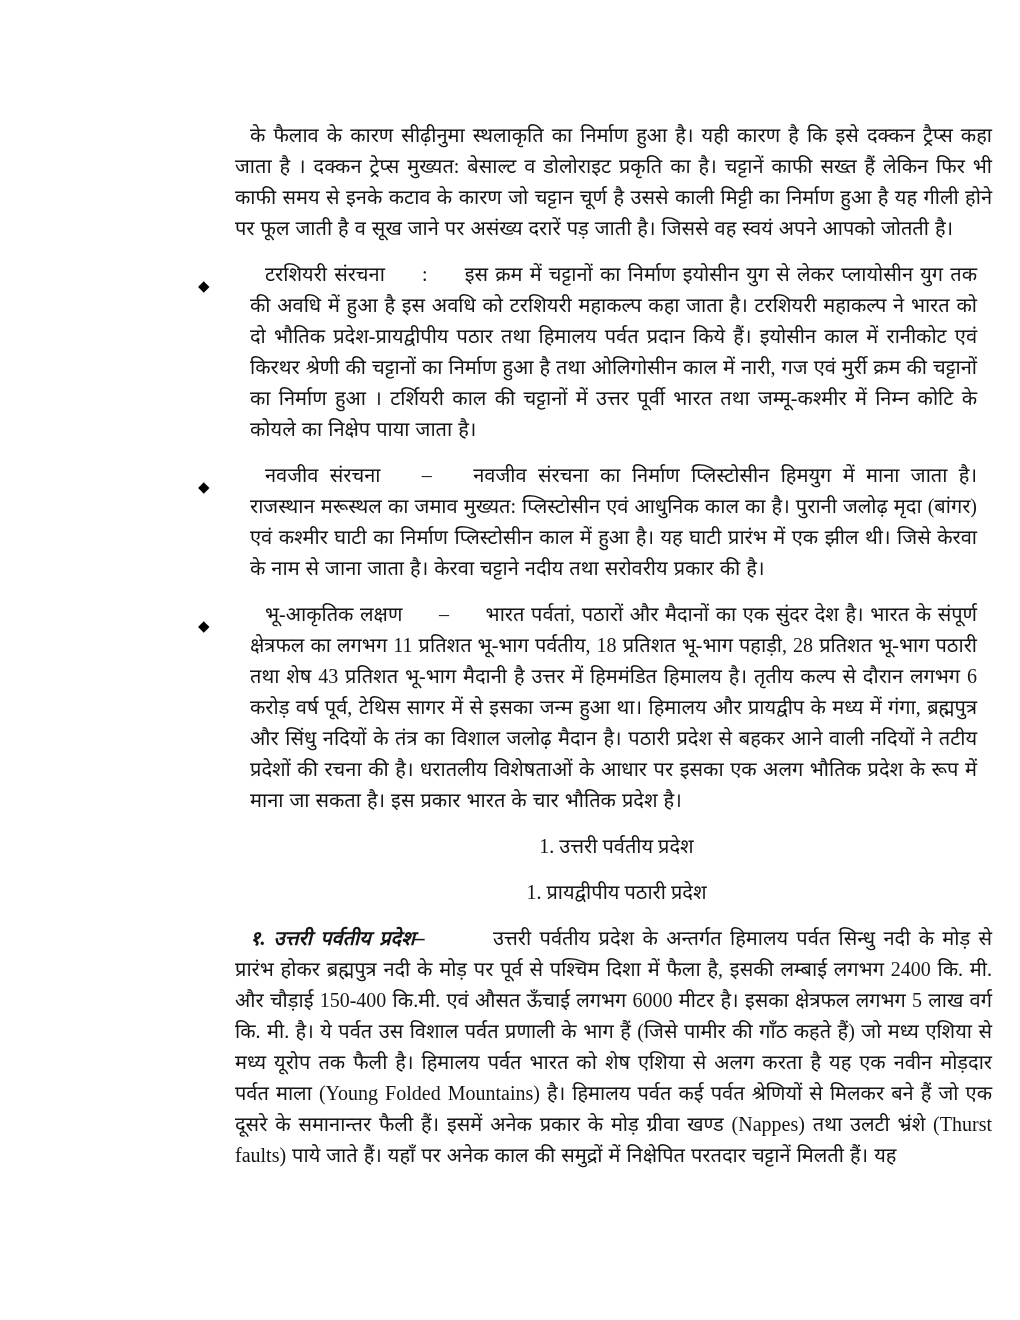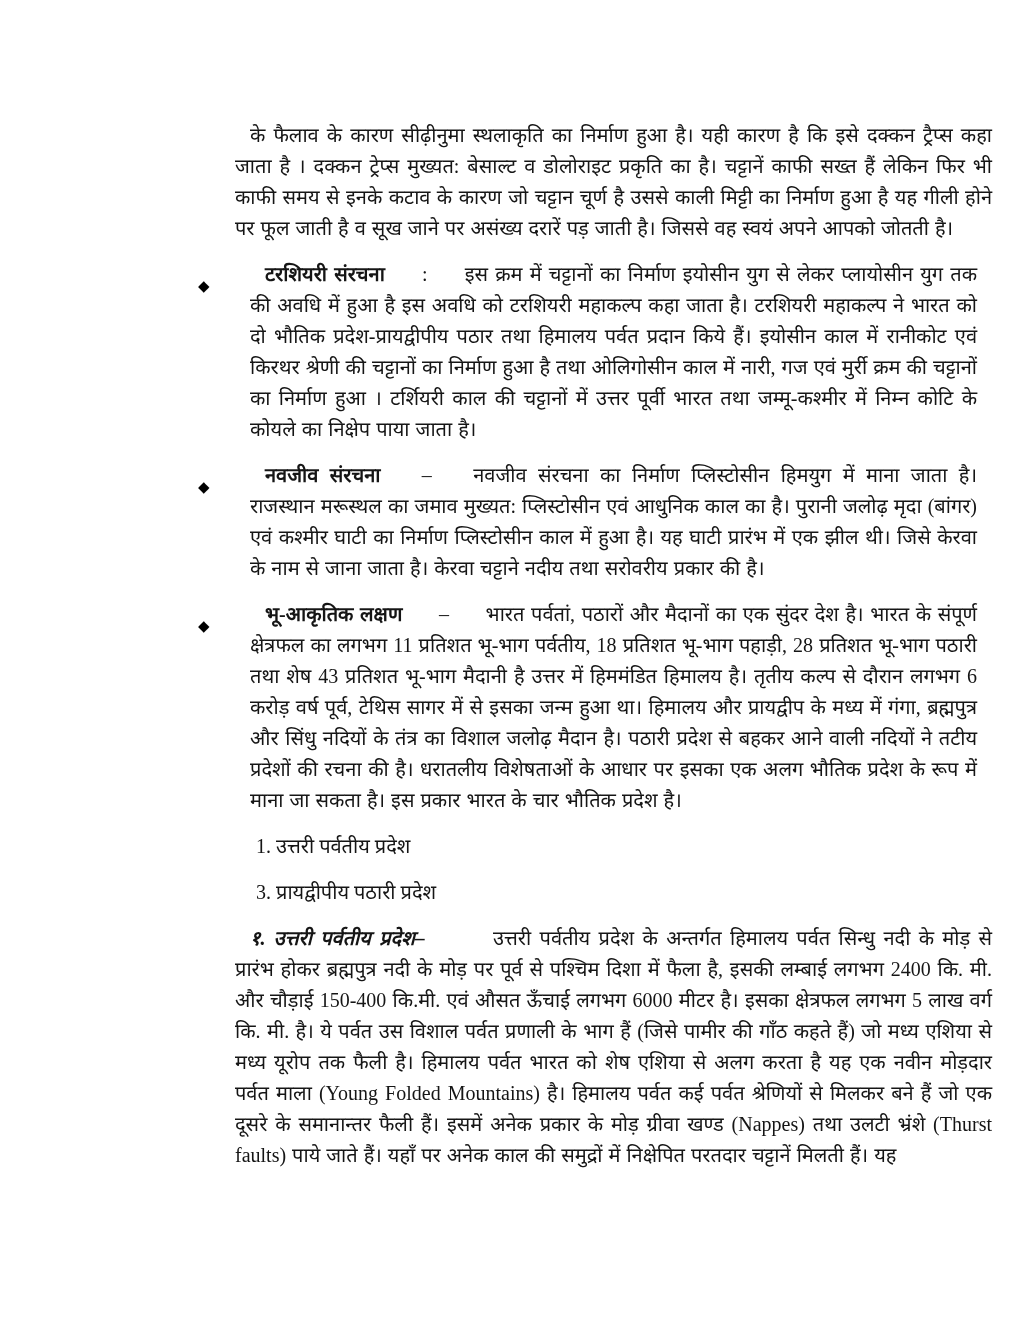--- a/index.html
+++ b/index.html
@@ -27,25 +27,25 @@
   }
   .block { position: relative; }
   .bullet {
     position: absolute;
     left: -52px;
     top: 5px;
     font-size: 15px;
     color: #000000;
     line-height: 1;
   }
-  .lead { font-weight: bold; }
+  .lead { font-weight: normal; }
   .list-item {
     font-size: 20px;
     line-height: 31px;
-    text-align: left;
+    text-align: center;
     padding-left: 6px;
   }
   .section-lead { font-weight: bold; font-style: italic; }
 </style>
 </head>
 <body>
 
 <div class="page">
 
   <p class="para">
@@ -64,18 +64,18 @@
 
   <div class="block">
     <span class="bullet">◆</span>
     <p class="para"><span class="lead">भू-आकृतिक  लक्षण</span><span> – </span><span>भारत पर्वतां, पठारों और मैदानों का एक सुंदर देश है। भारत के संपूर्ण क्षेत्रफल का लगभग 11 प्रतिशत भू-भाग पर्वतीय, 18 प्रतिशत  भू-भाग पहाड़ी,  28 प्रतिशत भू-भाग पठारी तथा शेष 43 प्रतिशत भू-भाग मैदानी है उत्तर में हिममंडित हिमालय है। तृतीय कल्प से दौरान  लगभग 6 करोड़ वर्ष पूर्व, टेथिस सागर में से इसका जन्म हुआ था। हिमालय और प्रायद्वीप के मध्य में गंगा, ब्रह्मपुत्र और सिंधु नदियों के तंत्र का विशाल जलोढ़ मैदान है। पठारी प्रदेश से बहकर आने वाली नदियों ने तटीय प्रदेशों की रचना की है। धरातलीय विशेषताओं के आधार पर इसका एक अलग भौतिक प्रदेश के रूप में माना जा सकता है। इस प्रकार भारत के चार भौतिक प्रदेश है।</span></p>
   </div>
 
   <div class="list-item">
     <span>1. उत्तरी पर्वतीय प्रदेश</span>
   </div>
   <div class="list-item">
-    <span>3. प्रायद्वीपीय पठारी प्रदेश</span>
+    <span>1. प्रायद्वीपीय पठारी प्रदेश</span>
   </div>
 
   <p class="para"><span class="section-lead">१. उत्तरी पर्वतीय प्रदेश–</span><span> </span><span>उत्तरी पर्वतीय प्रदेश के अन्तर्गत हिमालय पर्वत सिन्धु     नदी  के मोड़ से प्रारंभ होकर ब्रह्मपुत्र नदी के  मोड़ पर पूर्व से  पश्चिम दिशा में फैला है, इसकी लम्बाई लगभग 2400 कि. मी. और चौड़ाई 150-400  कि.मी. एवं औसत ऊँचाई लगभग 6000 मीटर है। इसका क्षेत्रफल लगभग 5 लाख  वर्ग कि. मी. है। ये पर्वत  उस विशाल पर्वत प्रणाली के भाग हैं (जिसे पामीर की गाँठ कहते हैं) जो मध्य  एशिया से मध्य यूरोप तक फैली है। हिमालय पर्वत  भारत को  शेष एशिया से अलग करता है यह एक नवीन मोड़दार पर्वत माला (Young Folded Mountains) है। हिमालय पर्वत कई पर्वत श्रेणियों से मिलकर बने हैं जो एक दूसरे के समानान्तर फैली हैं। इसमें अनेक प्रकार के मोड़ ग्रीवा खण्ड (Nappes) तथा उलटी भ्रंशे (Thurst faults) पाये जाते हैं। यहाँ पर अनेक काल की समुद्रों में निक्षेपित परतदार चट्टानें मिलती हैं। यह</span></p>
 
 </div>
 
 </body></html>

